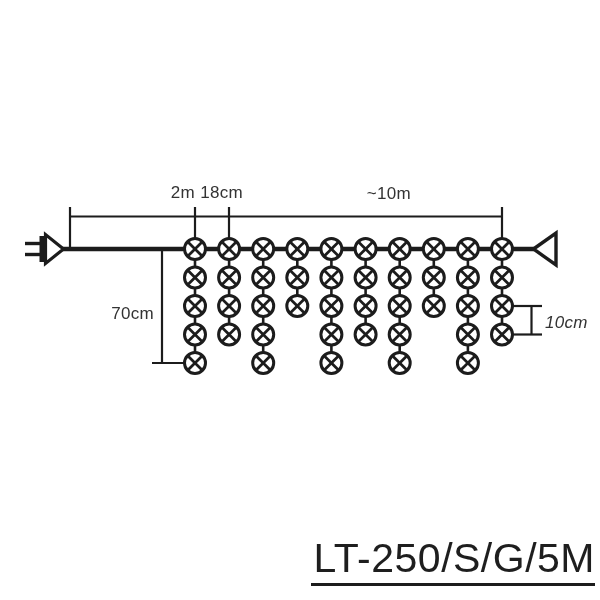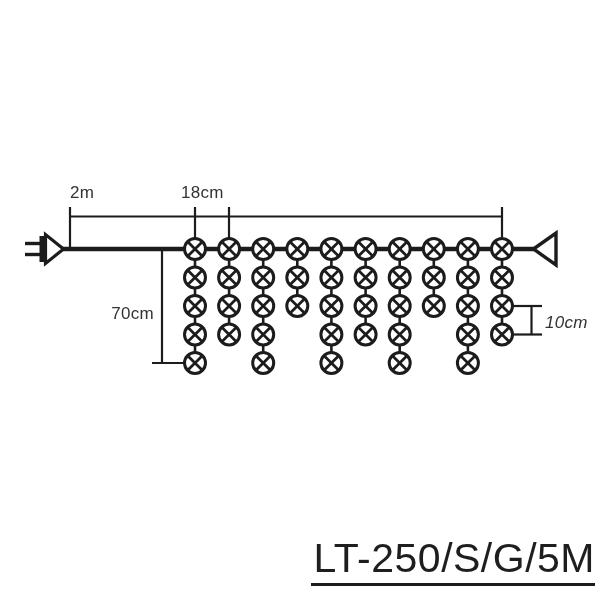--- a/index.html
+++ b/index.html
@@ -22,21 +22,21 @@
   .bulb { fill: var(--bg); }
   .fill { fill: var(--line); stroke: none; }
   .tri  { fill: var(--bg); stroke: var(--line); stroke-linejoin: miter; }
   .dim-label {
     position: absolute;
     font-size: 17px;
     color: var(--text);
     letter-spacing: 0.3px;
     white-space: nowrap;
   }
-  .center { text-align: left; }
+  .center { text-align: right; }
   .right  { text-align: right; }
   .product-code {
     position: absolute;
     left: 311px;
     top: 536px;
     width: 284px;
     text-align: right;
     font-size: 41px;
     line-height: 44px;
     letter-spacing: 0.5px;
@@ -306,17 +306,18 @@
       <path class="tri" stroke-width="3.2" d="M 45.5 234.5 L 45.5 263.5 L 63.5 249 Z"></path>
     </g>
 
     <g>
       <path class="tri" stroke-width="3.4" d="M 533.5 249 L 556 233 L 556 265 Z"></path>
     </g>
   </svg>
 
   <div class="dim-label center" style="left:70px;  top:183px; width:125px;">2m</div>
   <div class="dim-label center" style="left:181px; top:183px; width:62px;">18cm</div>
+  <div class="dim-label center" style="left:293px; top:184px; width:118px;">~10m</div>
   <div class="dim-label right" style="left:88px;  top:304px; width:66px;">70cm</div>
   <div class="dim-label" style="left:545px; top:313px;font-style:italic;">10cm</div>
 
   <div class="product-code">LT-250/S/G/5M</div>
 </div>
 
 </body></html>

